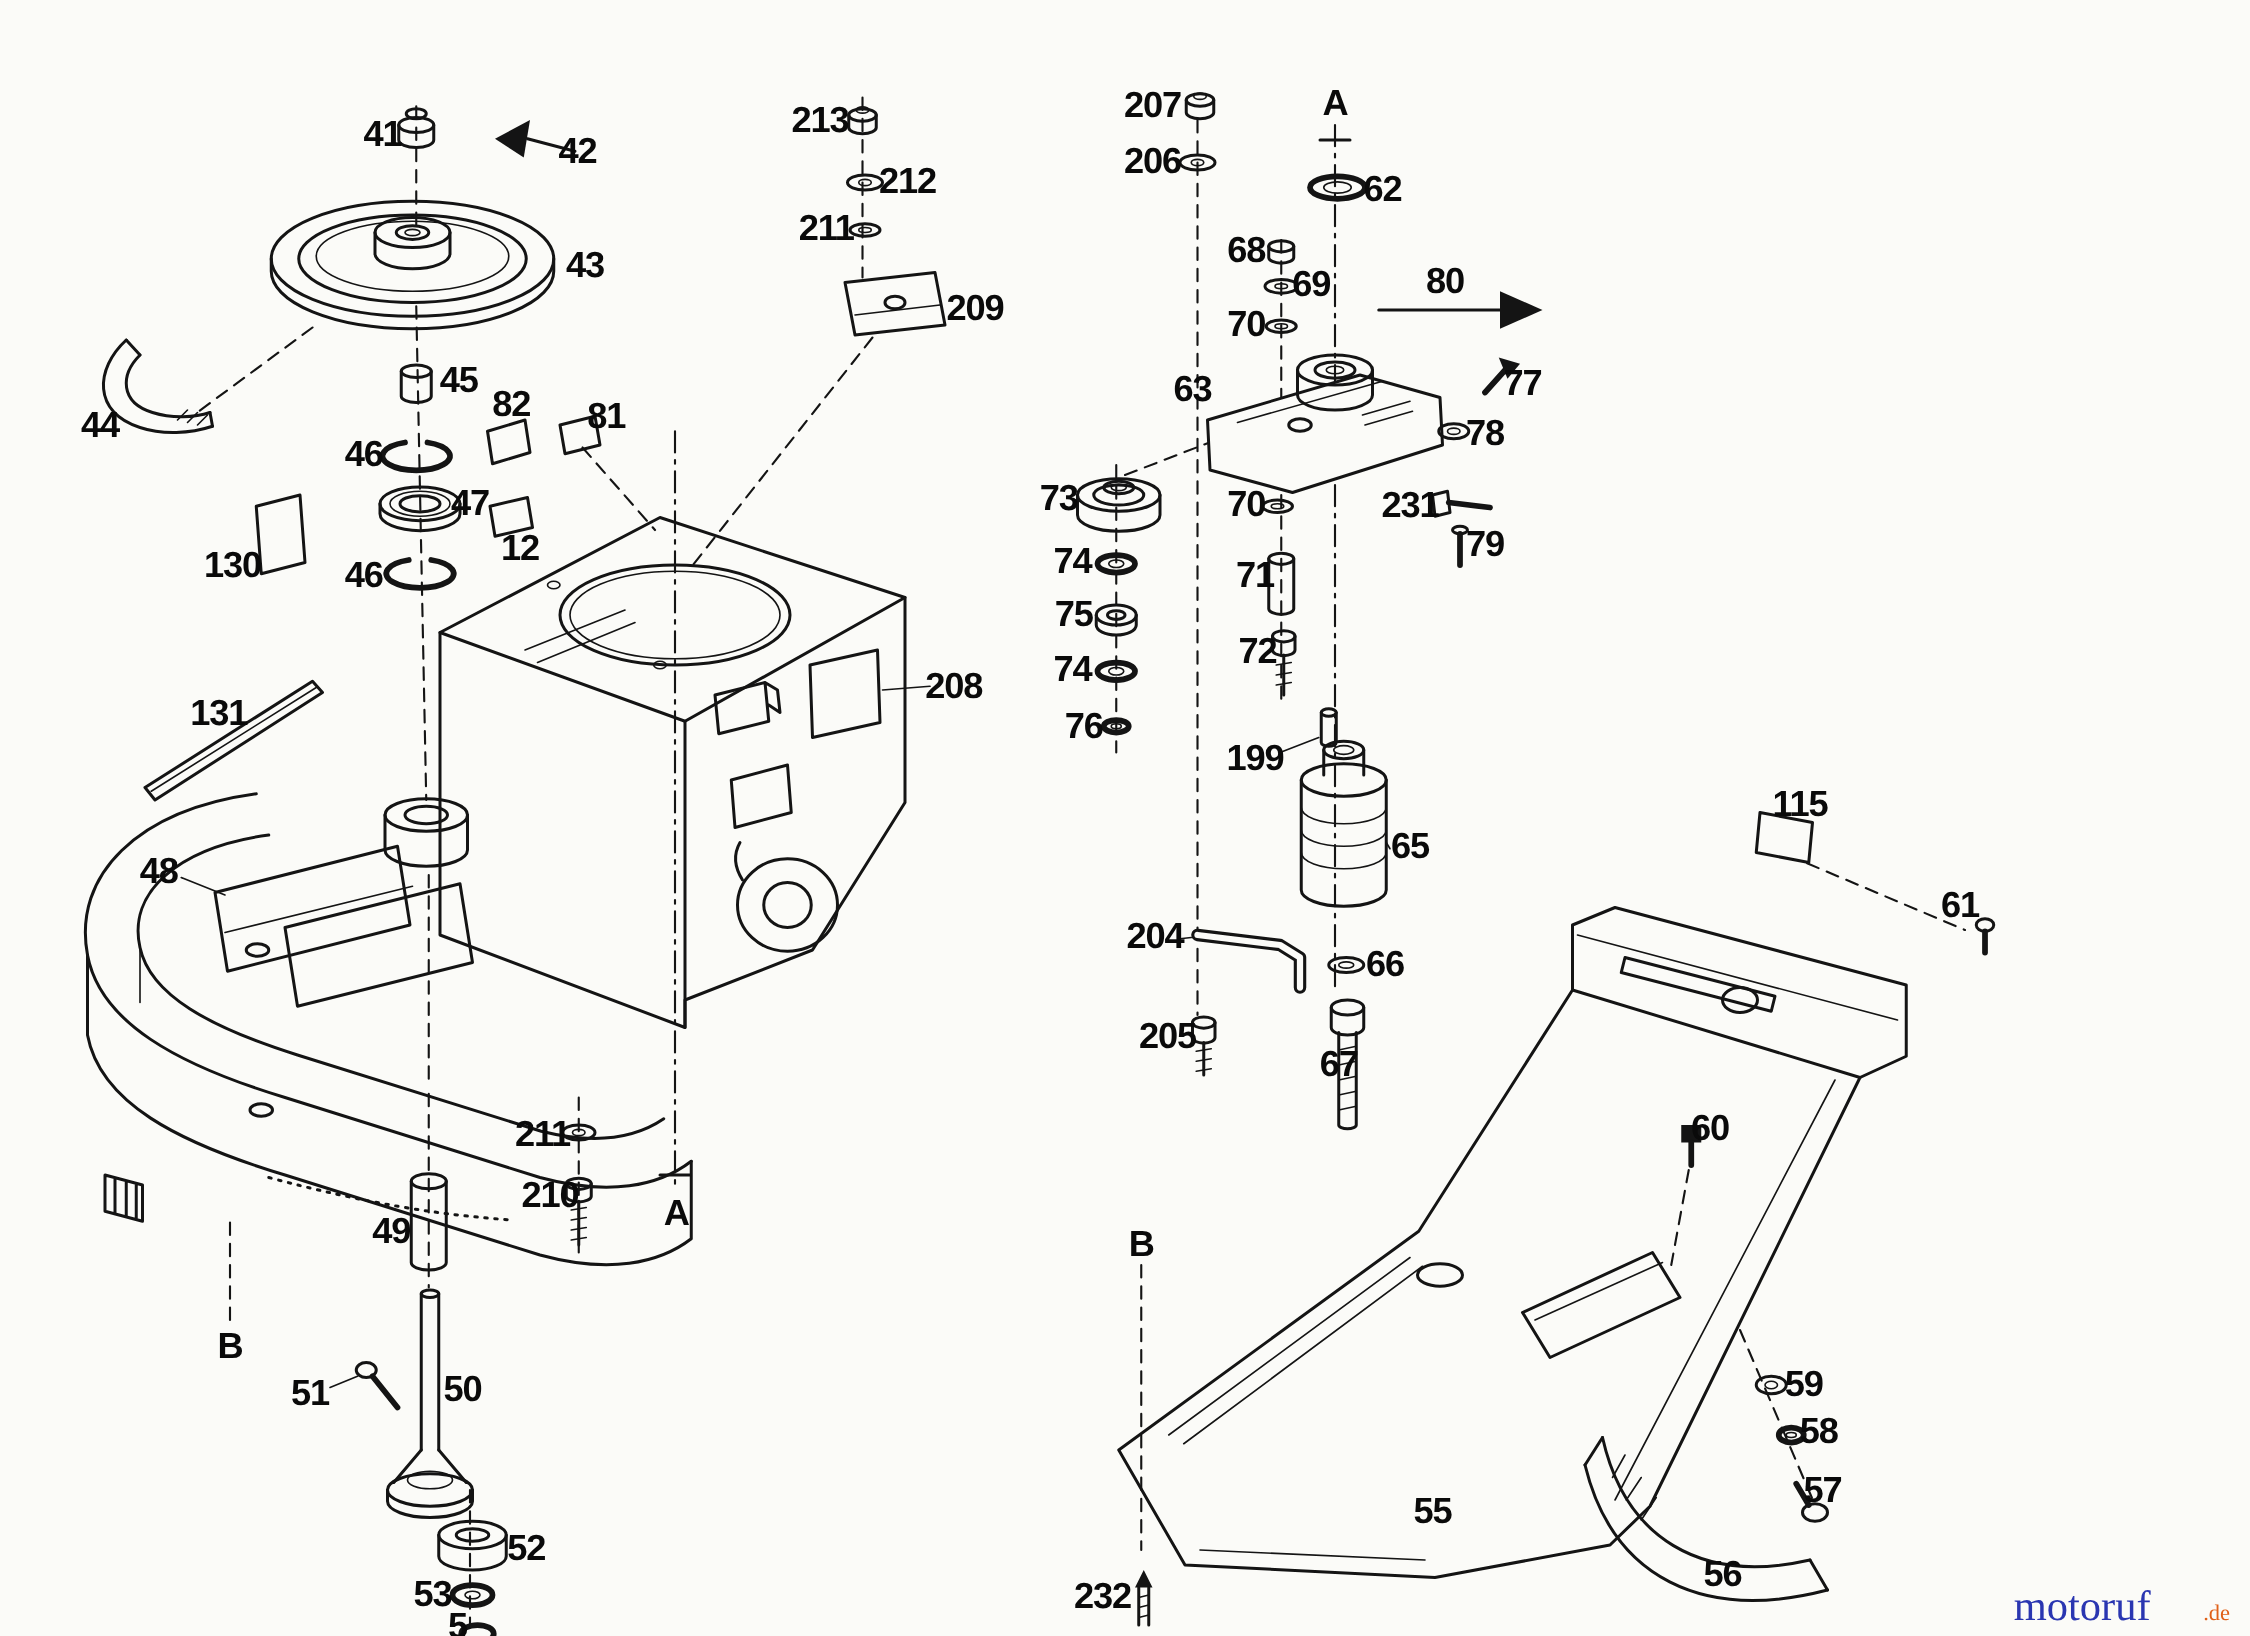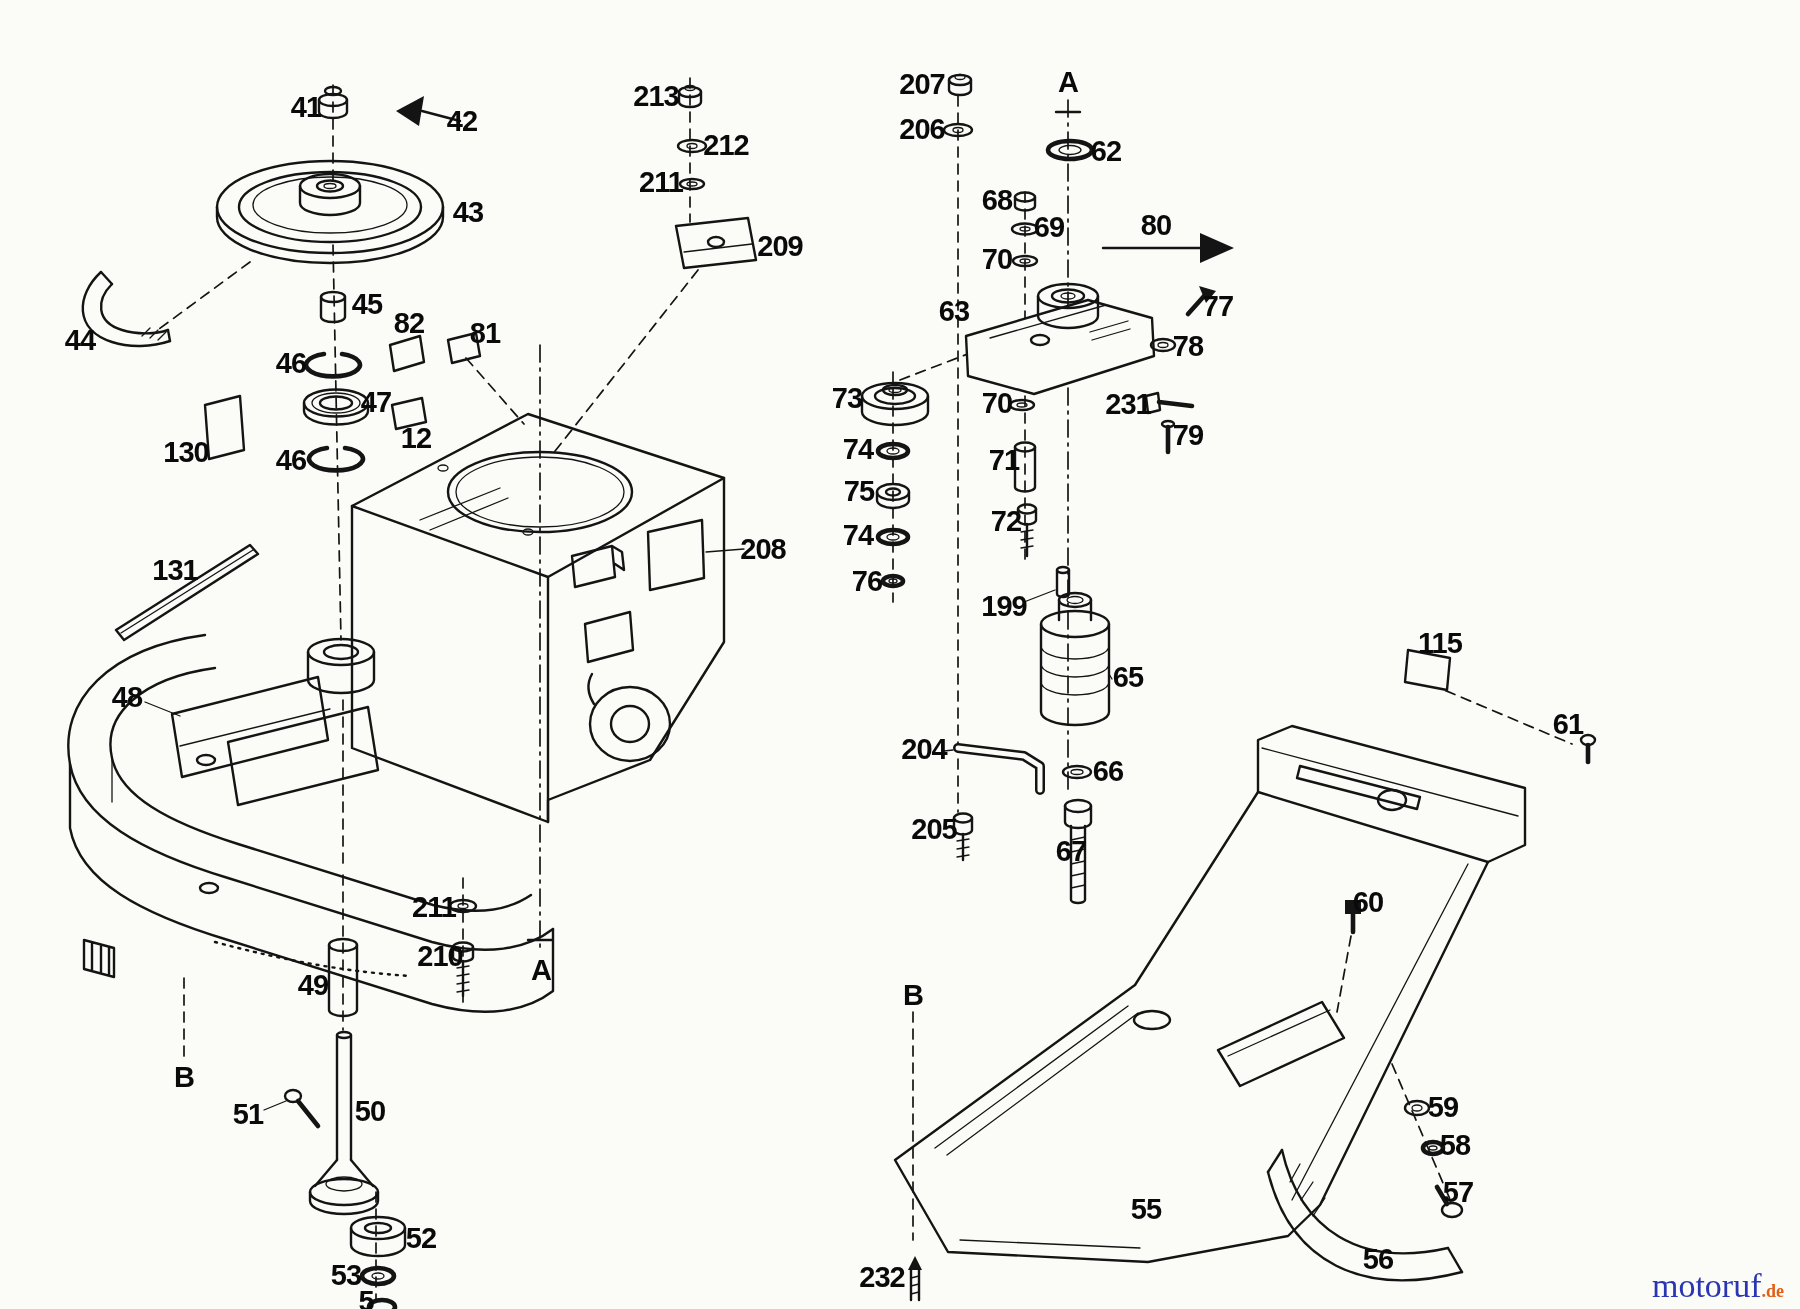--- a/index.html
+++ b/index.html
@@ -30,21 +30,21 @@
     font-family:"Liberation Sans","DejaVu Sans",sans-serif;
     font-size:29px;font-weight:700;fill:#0a0a0a;
     text-anchor:middle;dominant-baseline:middle;letter-spacing:-1px;
   }
   .watermark{
     position:absolute;right:16px;bottom:4px;
     font-family:"Liberation Serif","DejaVu Serif",serif;
     white-space:nowrap;
   }
   .watermark .brand{color:var(--brand-color);font-size:34px;font-weight:400;}
-  .watermark .tld{color:var(--tld-color);font-size:18px;font-weight:700;}
+  .watermark .tld{color:var(--tld-color);font-size:18px;font-weight:400;margin-left:42px;}
 </style>
 </head>
 <body>
 
 <div class="stage">
 <svg id="diagram-svg" width="1800" height="1309" viewBox="0 0 1800 1309" xmlns="http://www.w3.org/2000/svg">
 
   <g>
 
     <path class="ln dash" d="M333,85 V185 M333,245 L341,640 M343,700 V870 M343,875 V1030 M376,1192 V1300"></path>

